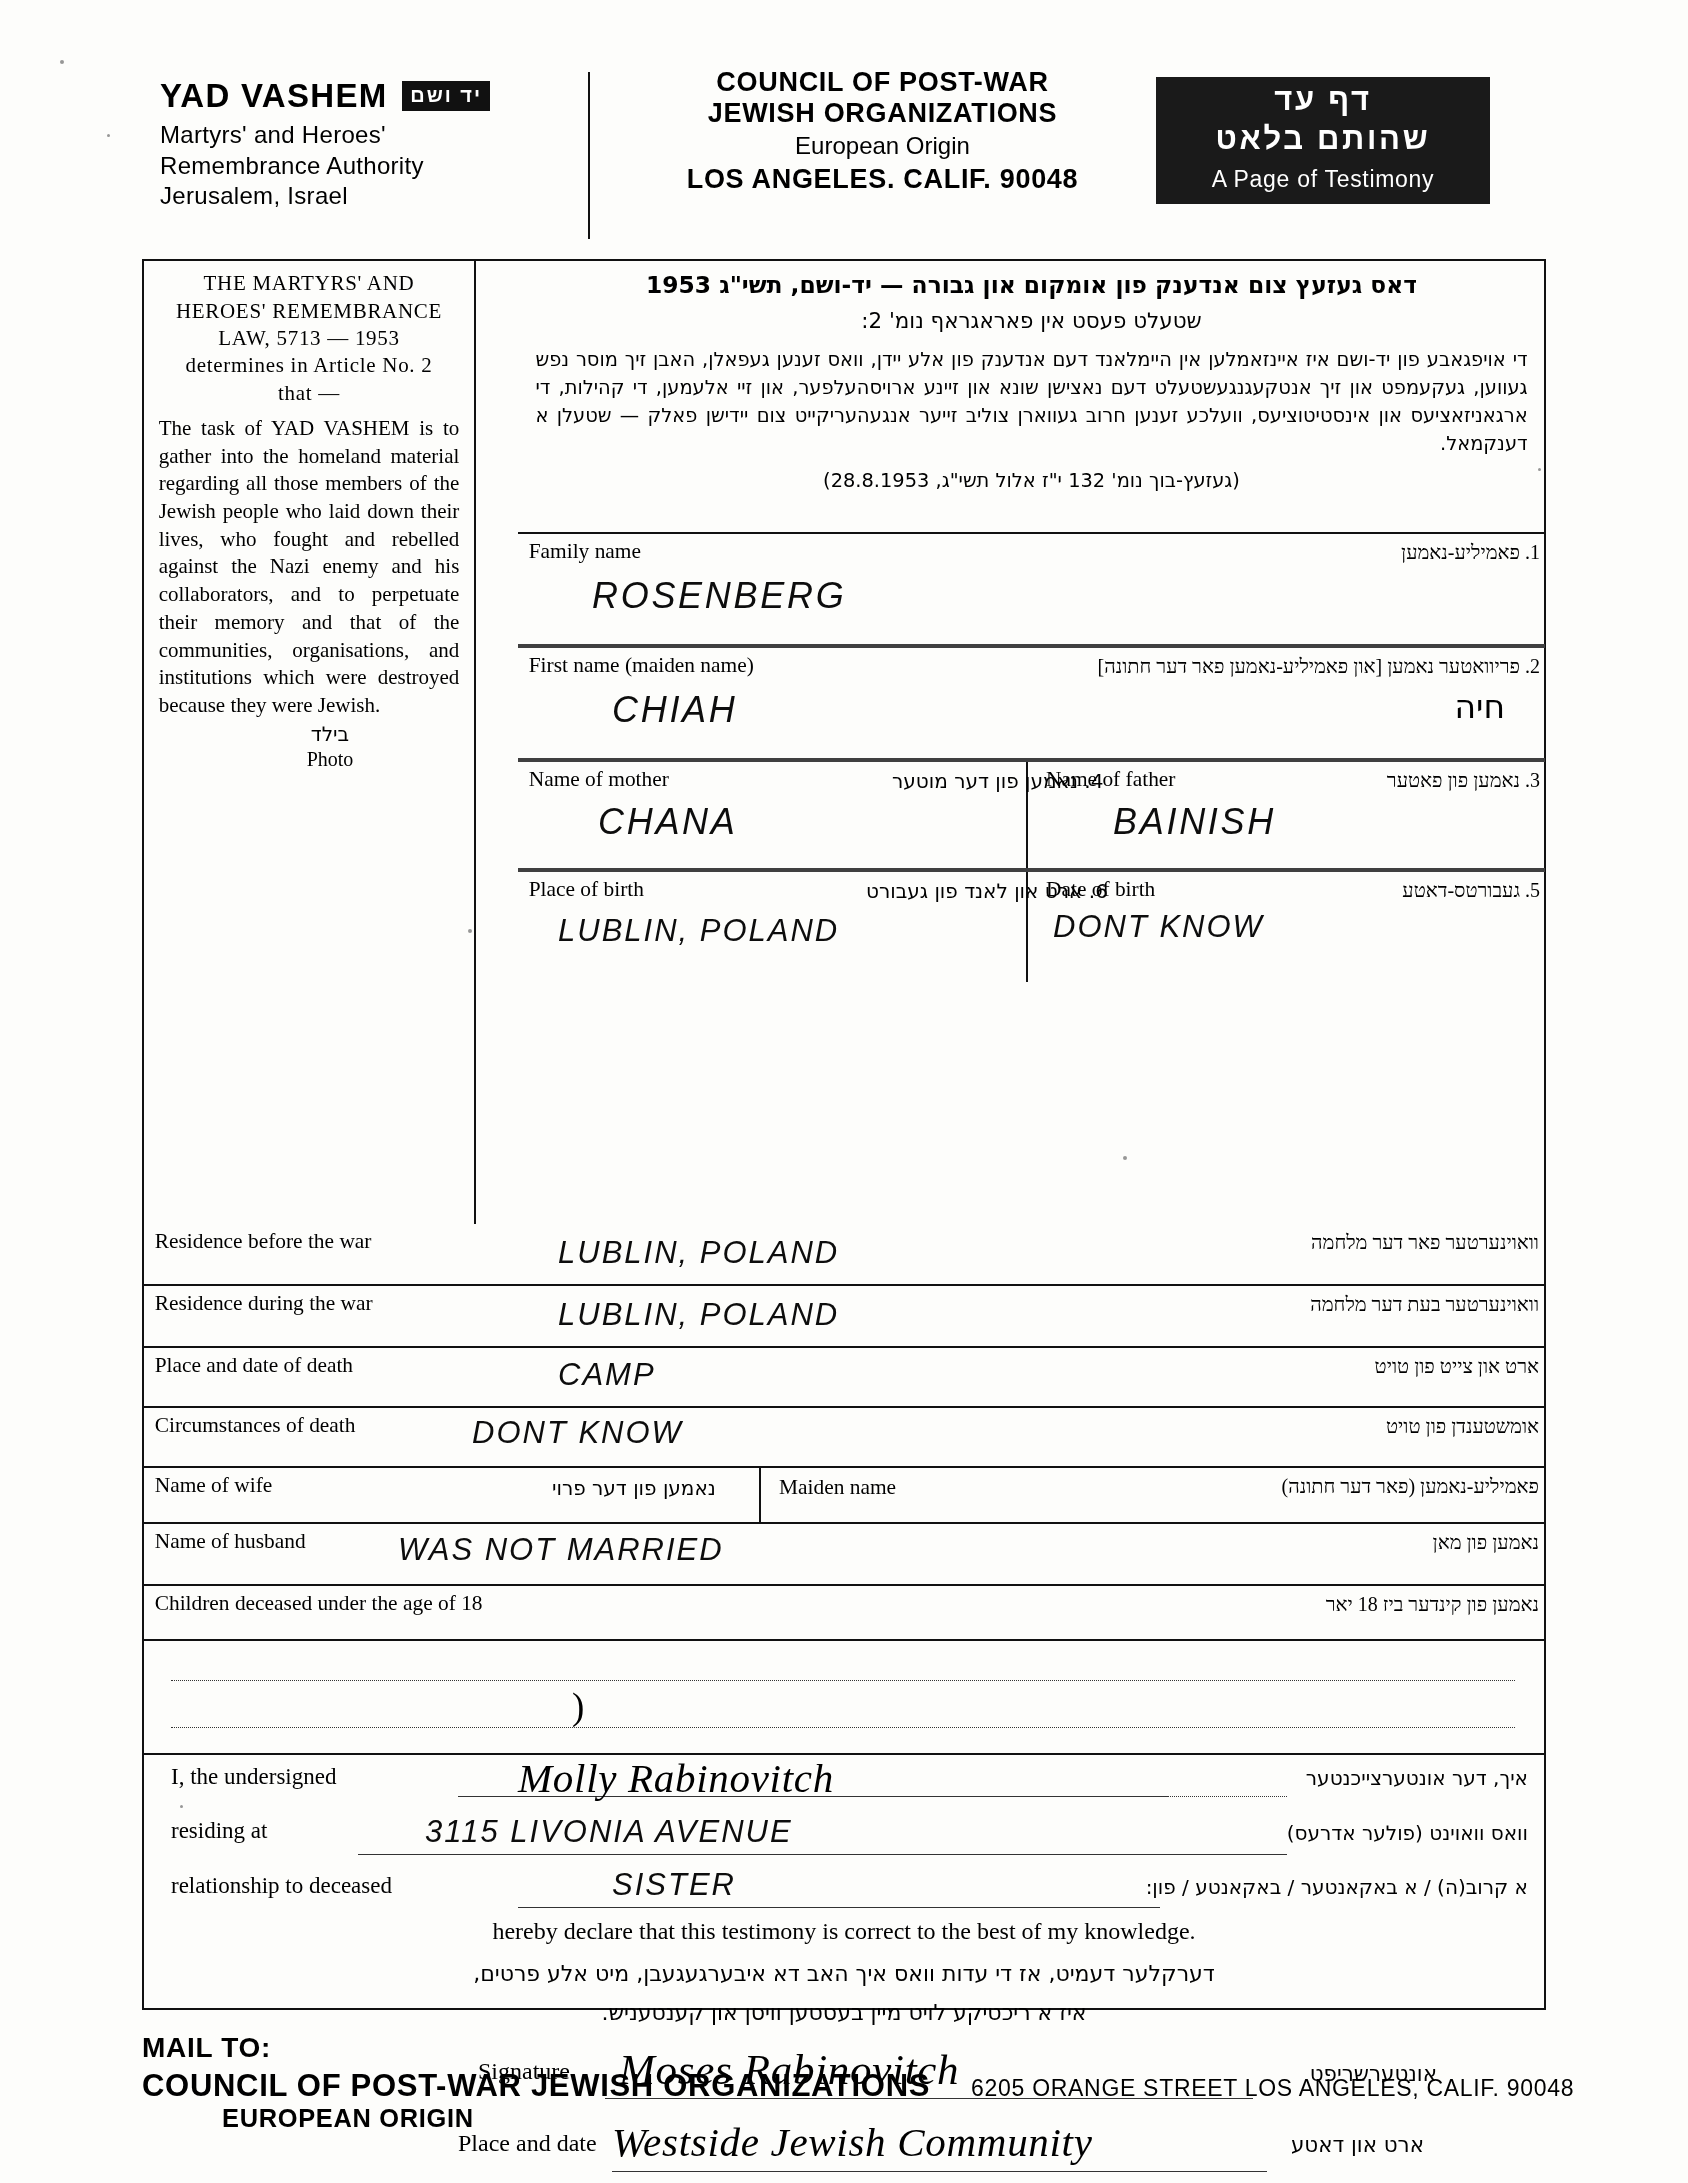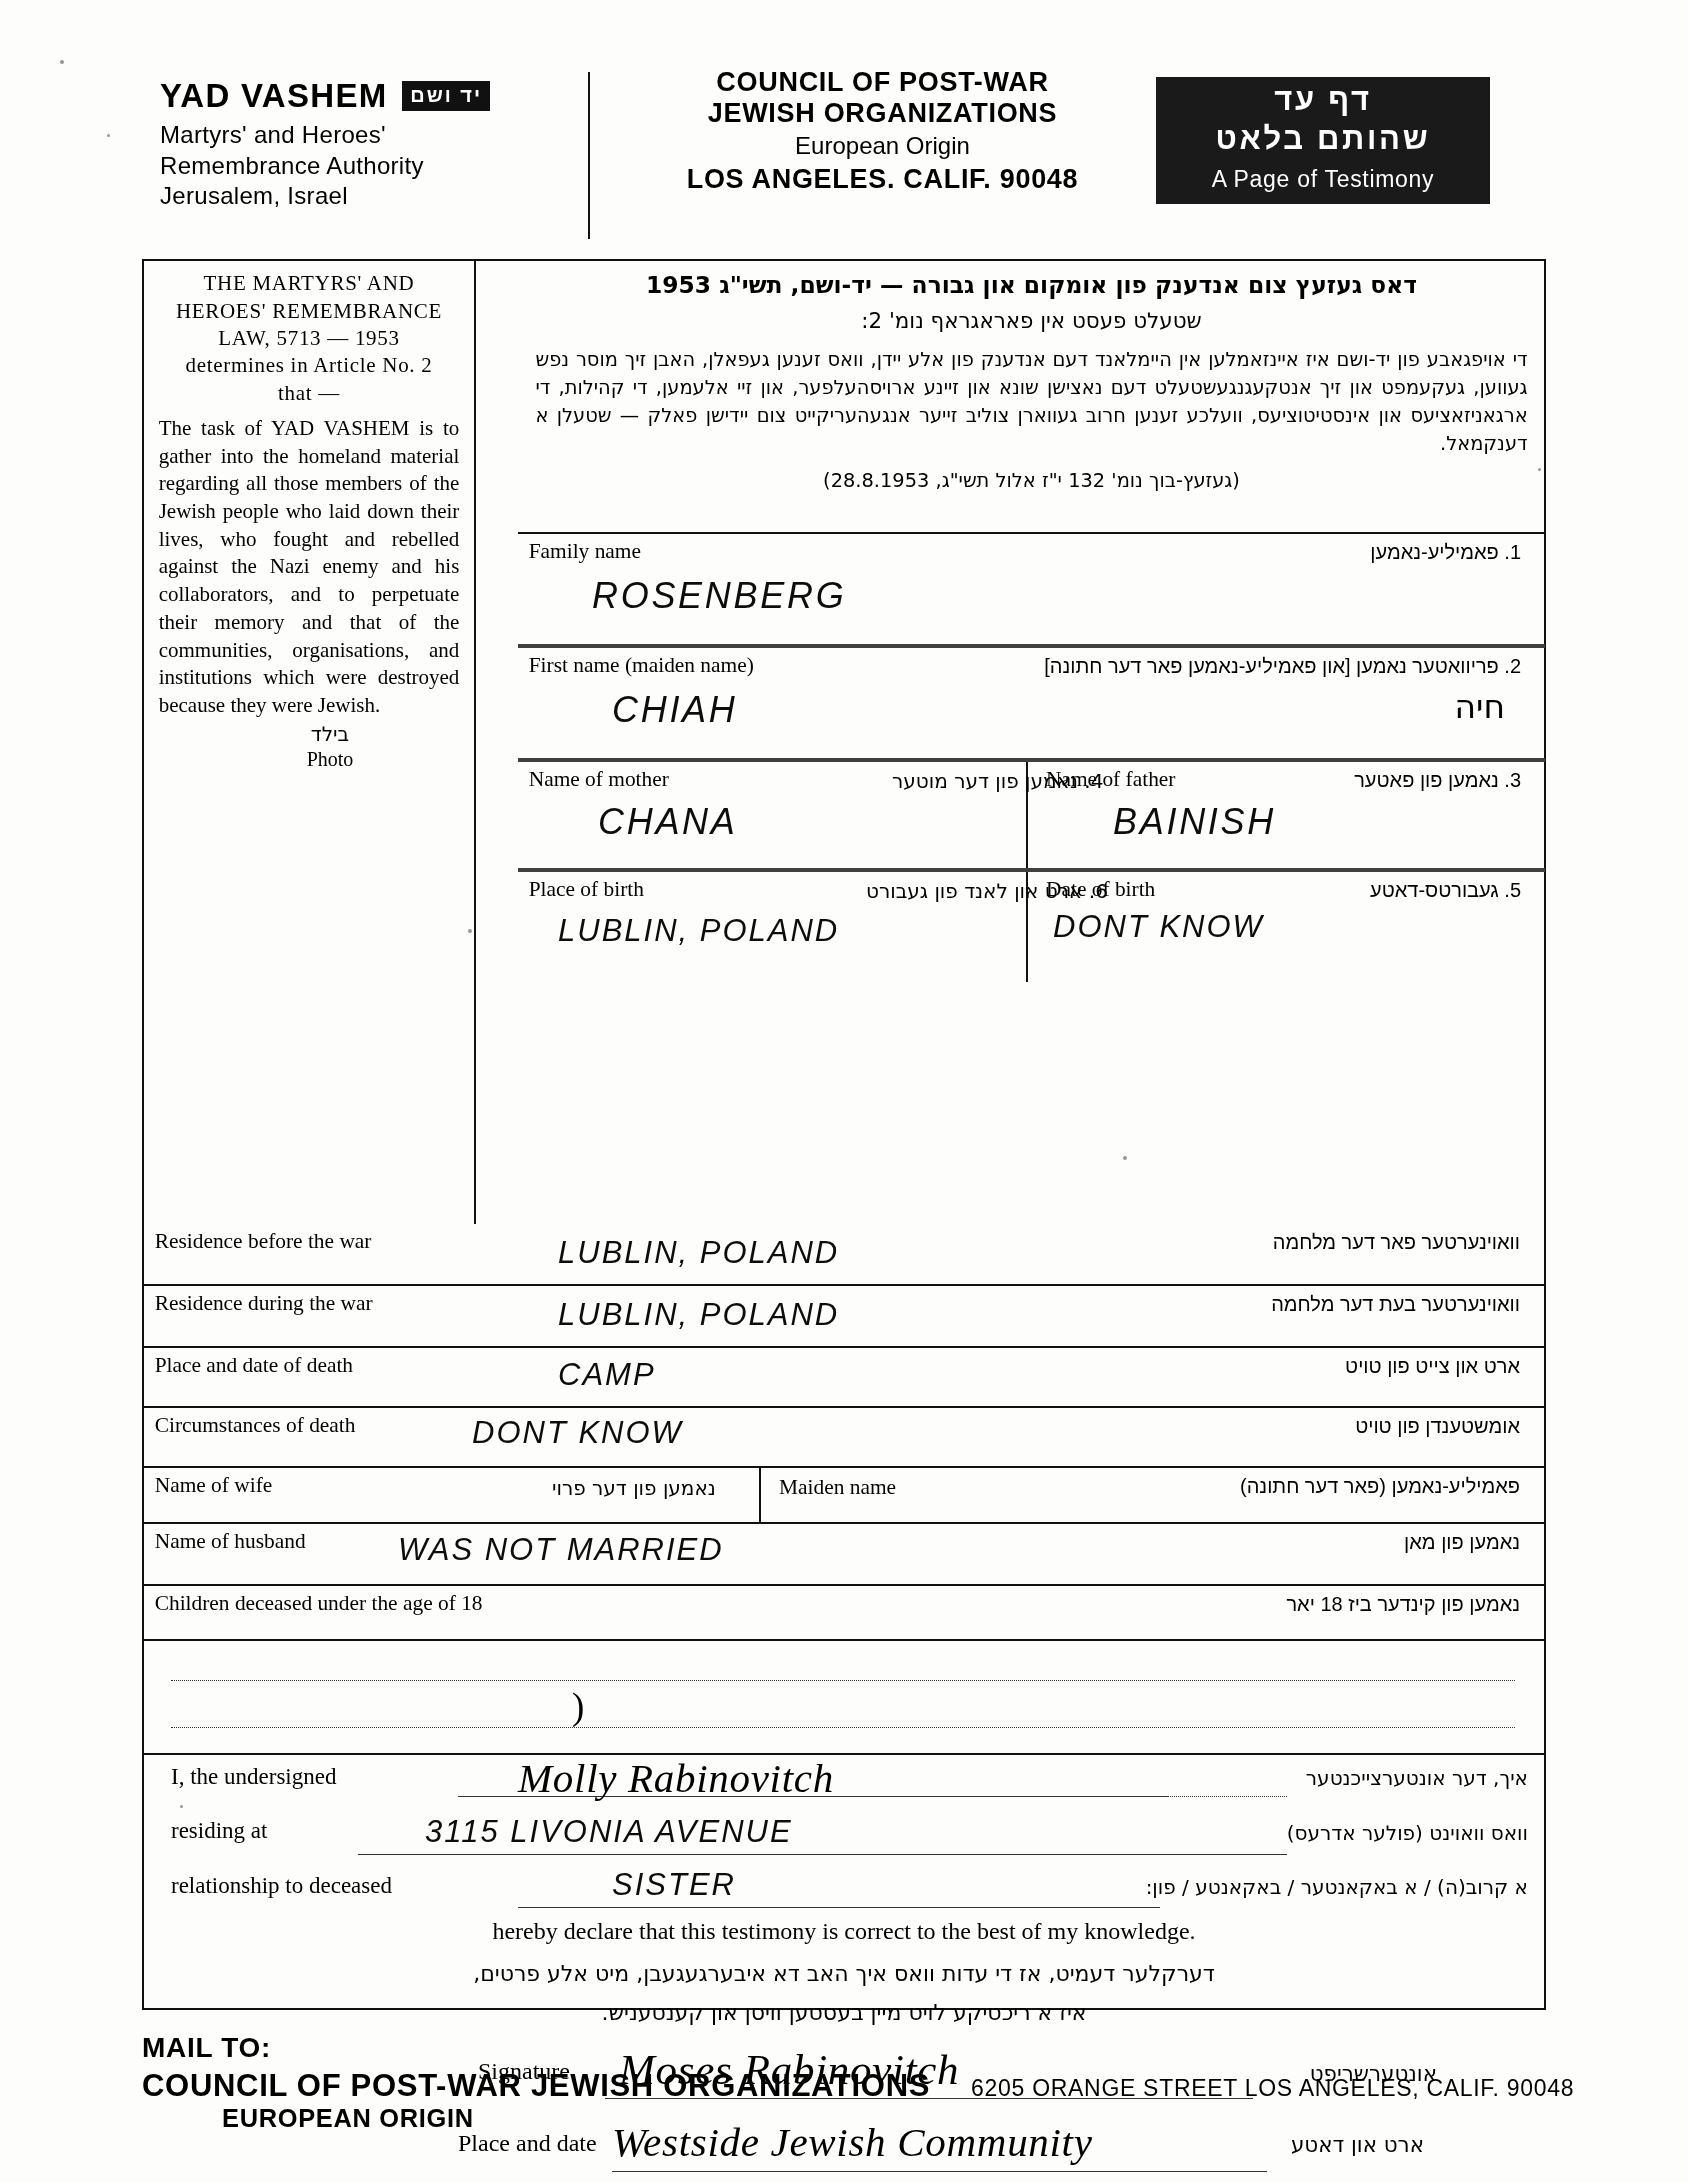--- a/index.html
+++ b/index.html
@@ -186,24 +186,24 @@
     border-bottom: 4px solid #404040;
     box-sizing: border-box;
   }
   .lbl-en {
     position: absolute;
     left: 10.7px; top: 5.3px;
     font-size: 21.4px;
   }
   .lbl-he {
     position: absolute;
-    right: 24px; top: 6.7px;
+    right: 5px; top: 6.7px;
     font-size: 20px;
     direction: rtl;
-    font-family: Liberation Sans, sans-serif;
+    font-family: Liberation Serif, serif;
   }
   .hand {
     font-family: "Liberation Sans", sans-serif;
     font-style: italic;
     font-size: 36px;
     letter-spacing: 2.7px;
     color: #0d0d0d;
   }
   .hand.sm { font-size: 31px; letter-spacing: 2px; }
   .script {

